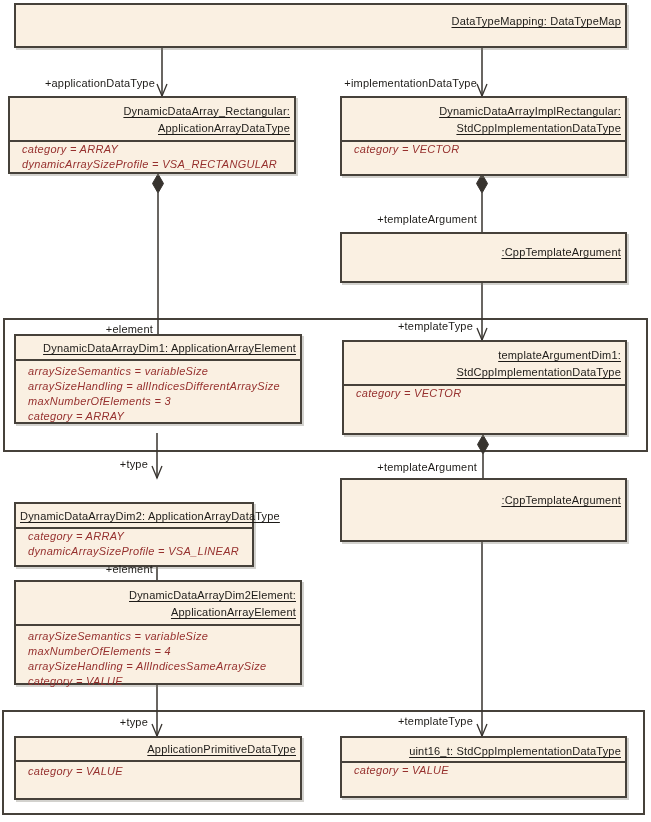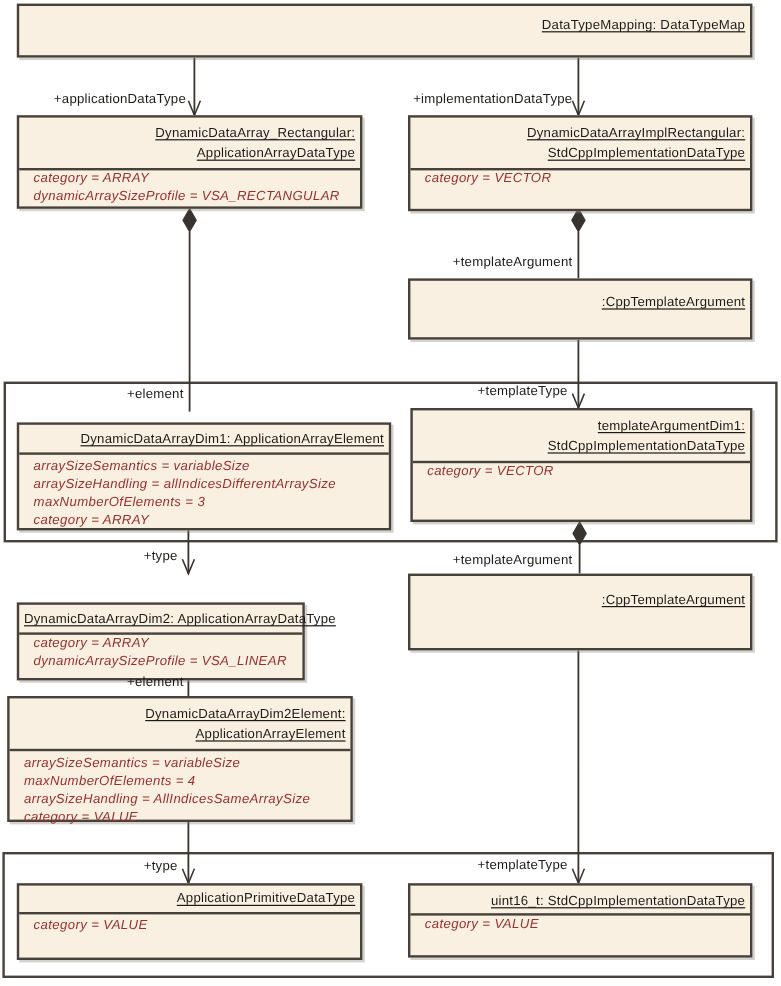--- a/index.html
+++ b/index.html
@@ -96,21 +96,21 @@
   <div class="edge-label" style="right:503px;top:716px;">+type</div>
   <div class="edge-label" style="right:178px;top:715px;">+templateType</div>
 
   <div class="uml-box no-sep" style="left:14px;top:3px;width:613px;height:45px;">
     <div class="uml-title" style="padding-top:8px;">
       <span class="tline"><span>DataTypeMapping: DataTypeMap</span></span>
     </div>
 
   </div>
 
-  <div class="uml-box" style="left:14px;top:96px;width:288px;height:78px;">
+  <div class="uml-box" style="left:8px;top:96px;width:288px;height:78px;">
     <div class="uml-title">
       <span class="tline"><span>DynamicDataArray_Rectangular:</span></span>
       <span class="tline"><span>ApplicationArrayDataType</span></span>
     </div>
     <div class="uml-attrs">
       <p>category = ARRAY</p>
       <p>dynamicArraySizeProfile = VSA_RECTANGULAR</p>
     </div>
   </div>
 
@@ -124,21 +124,21 @@
     </div>
   </div>
 
   <div class="uml-box no-sep" style="left:340px;top:232px;width:287px;height:51px;">
     <div class="uml-title" style="padding-top:10px;">
       <span class="tline"><span>:CppTemplateArgument</span></span>
     </div>
 
   </div>
 
-  <div class="uml-box" style="left:14px;top:352px;width:312px;height:90px;">
+  <div class="uml-box" style="left:14px;top:334px;width:288px;height:90px;">
     <div class="uml-title" style="padding-top:4px;padding-bottom:2px;">
       <span class="tline"><span>DynamicDataArrayDim1: ApplicationArrayElement</span></span>
     </div>
     <div class="uml-attrs" style="padding-top:3px;">
       <p>arraySizeSemantics = variableSize</p>
       <p>arraySizeHandling = allIndicesDifferentArraySize</p>
       <p>maxNumberOfElements = 3</p>
       <p>category = ARRAY</p>
     </div>
   </div>
@@ -163,21 +163,21 @@
     </div>
   </div>
 
   <div class="uml-box no-sep" style="left:340px;top:478px;width:287px;height:64px;">
     <div class="uml-title" style="padding-top:12px;">
       <span class="tline"><span>:CppTemplateArgument</span></span>
     </div>
 
   </div>
 
-  <div class="uml-box" style="left:6px;top:580px;width:288px;height:105px;">
+  <div class="uml-box" style="left:14px;top:580px;width:288px;height:105px;">
     <div class="uml-title">
       <span class="tline"><span>DynamicDataArrayDim2Element:</span></span>
       <span class="tline"><span>ApplicationArrayElement</span></span>
     </div>
     <div class="uml-attrs" style="padding-top:3px;">
       <p>arraySizeSemantics = variableSize</p>
       <p>maxNumberOfElements = 4</p>
       <p>arraySizeHandling = AllIndicesSameArraySize</p>
       <p>category = VALUE</p>
     </div>

